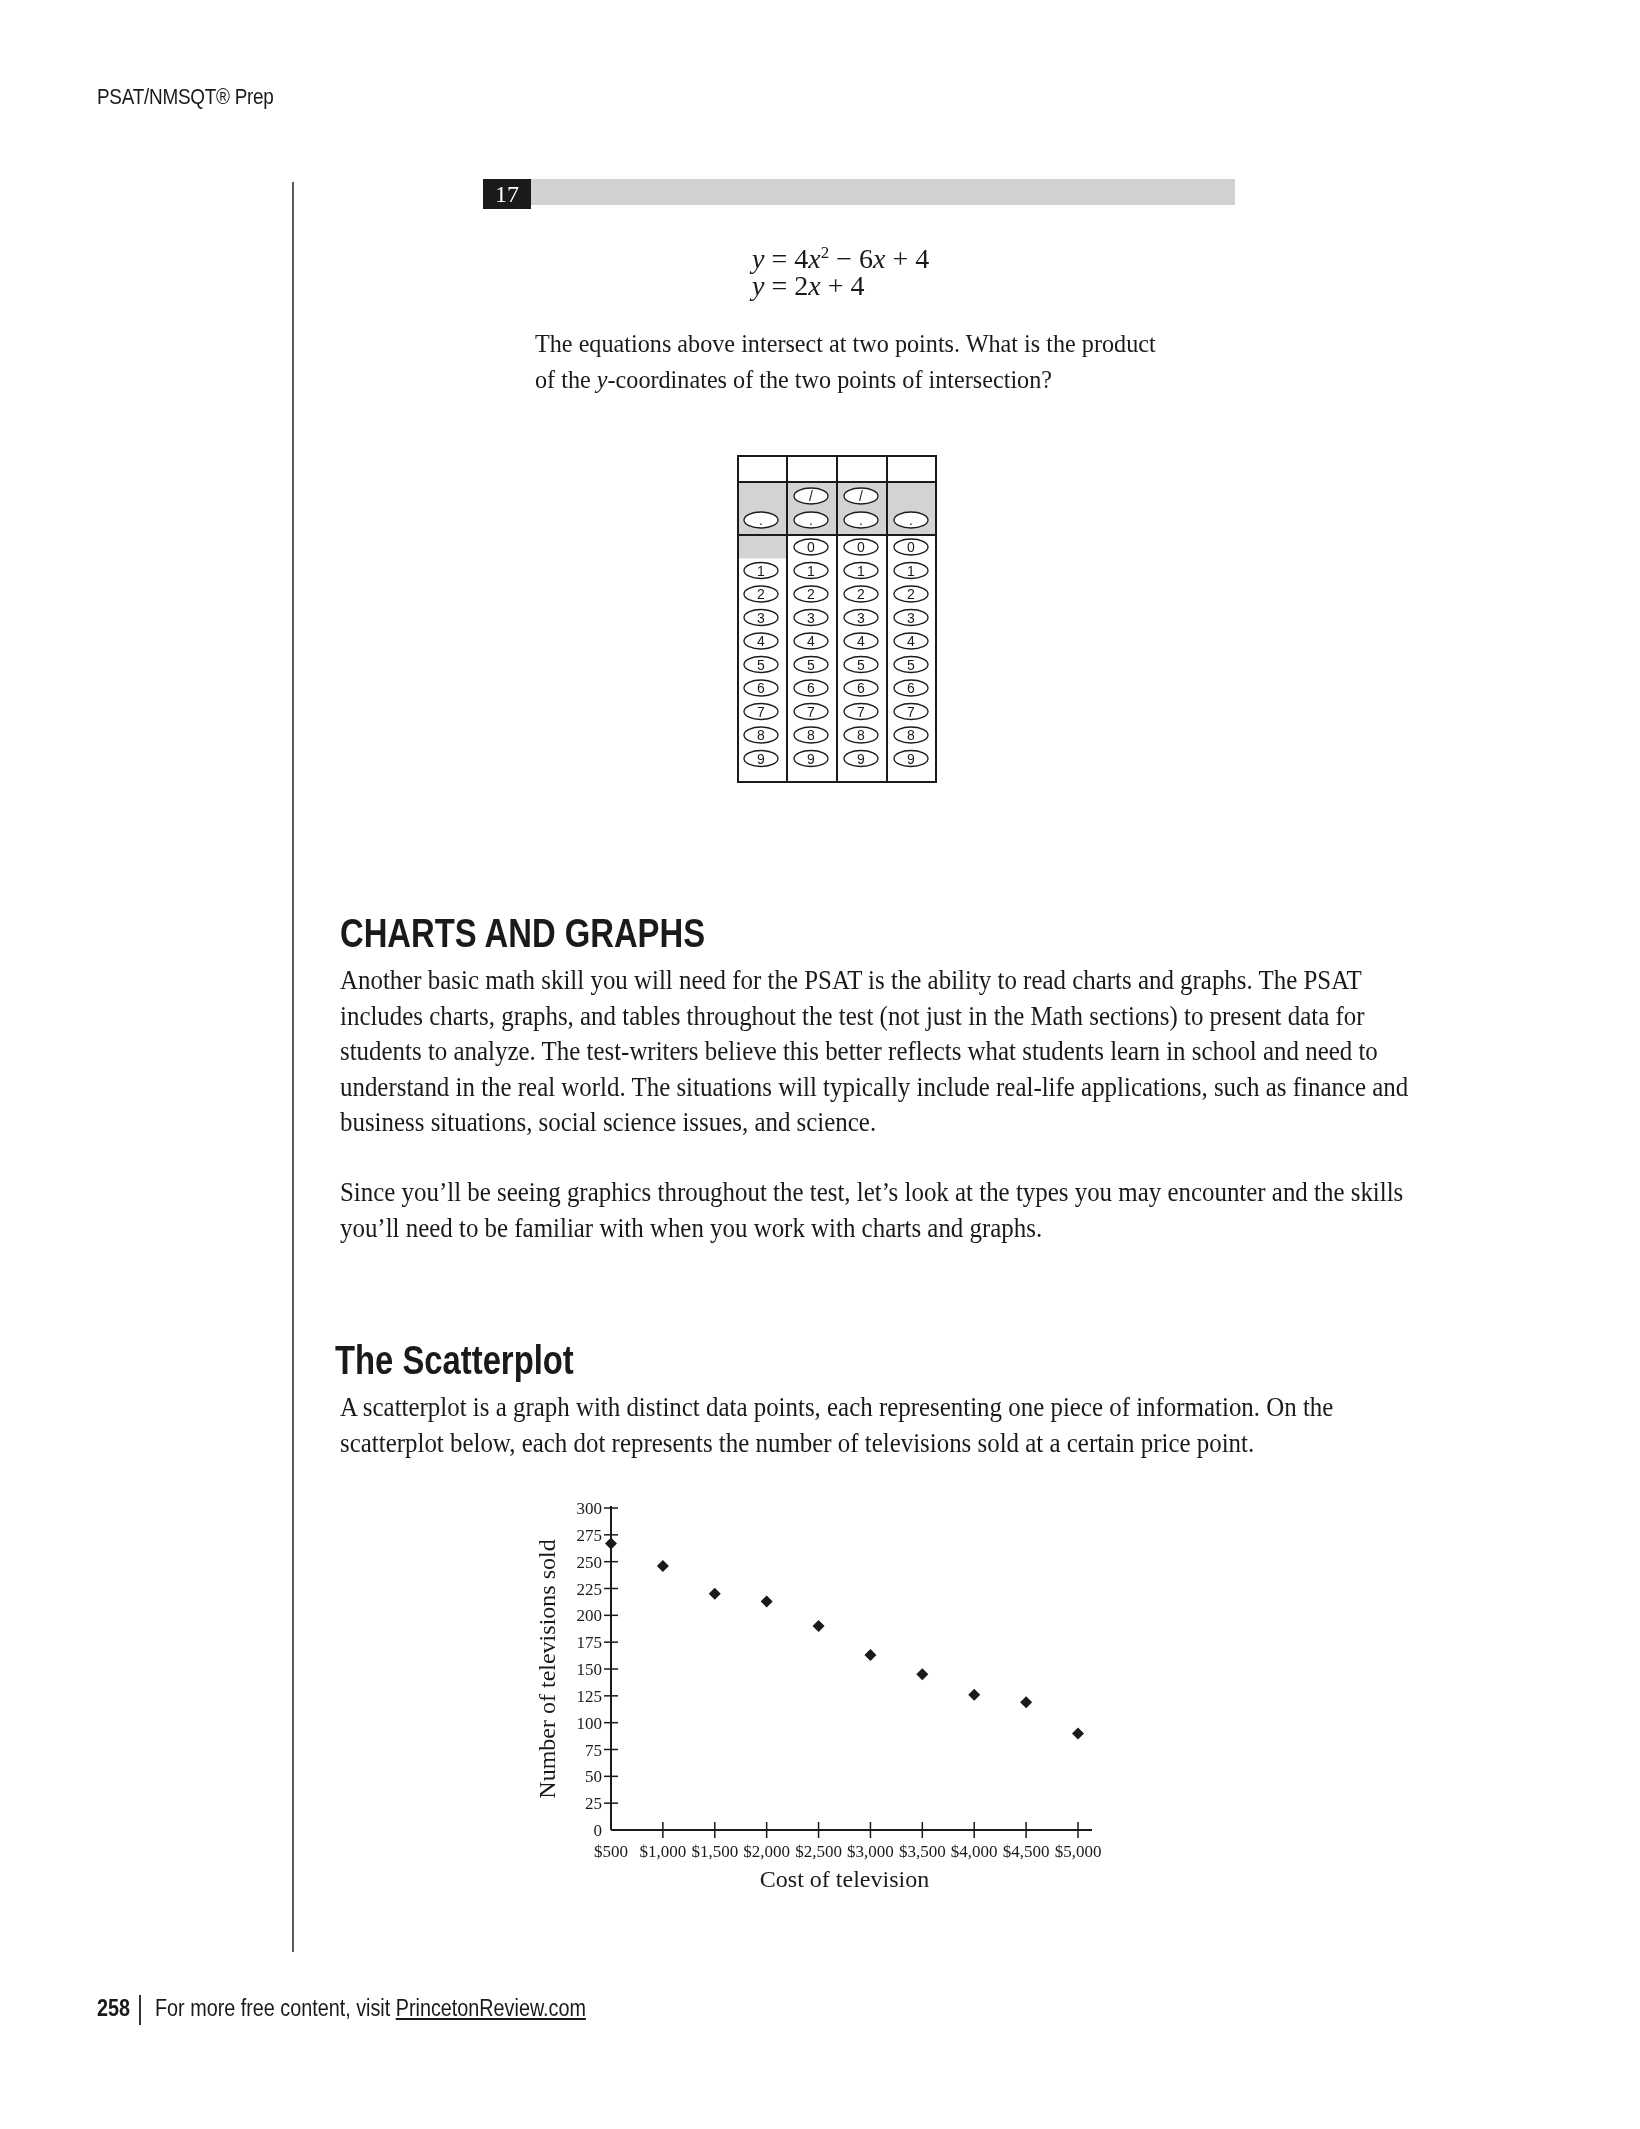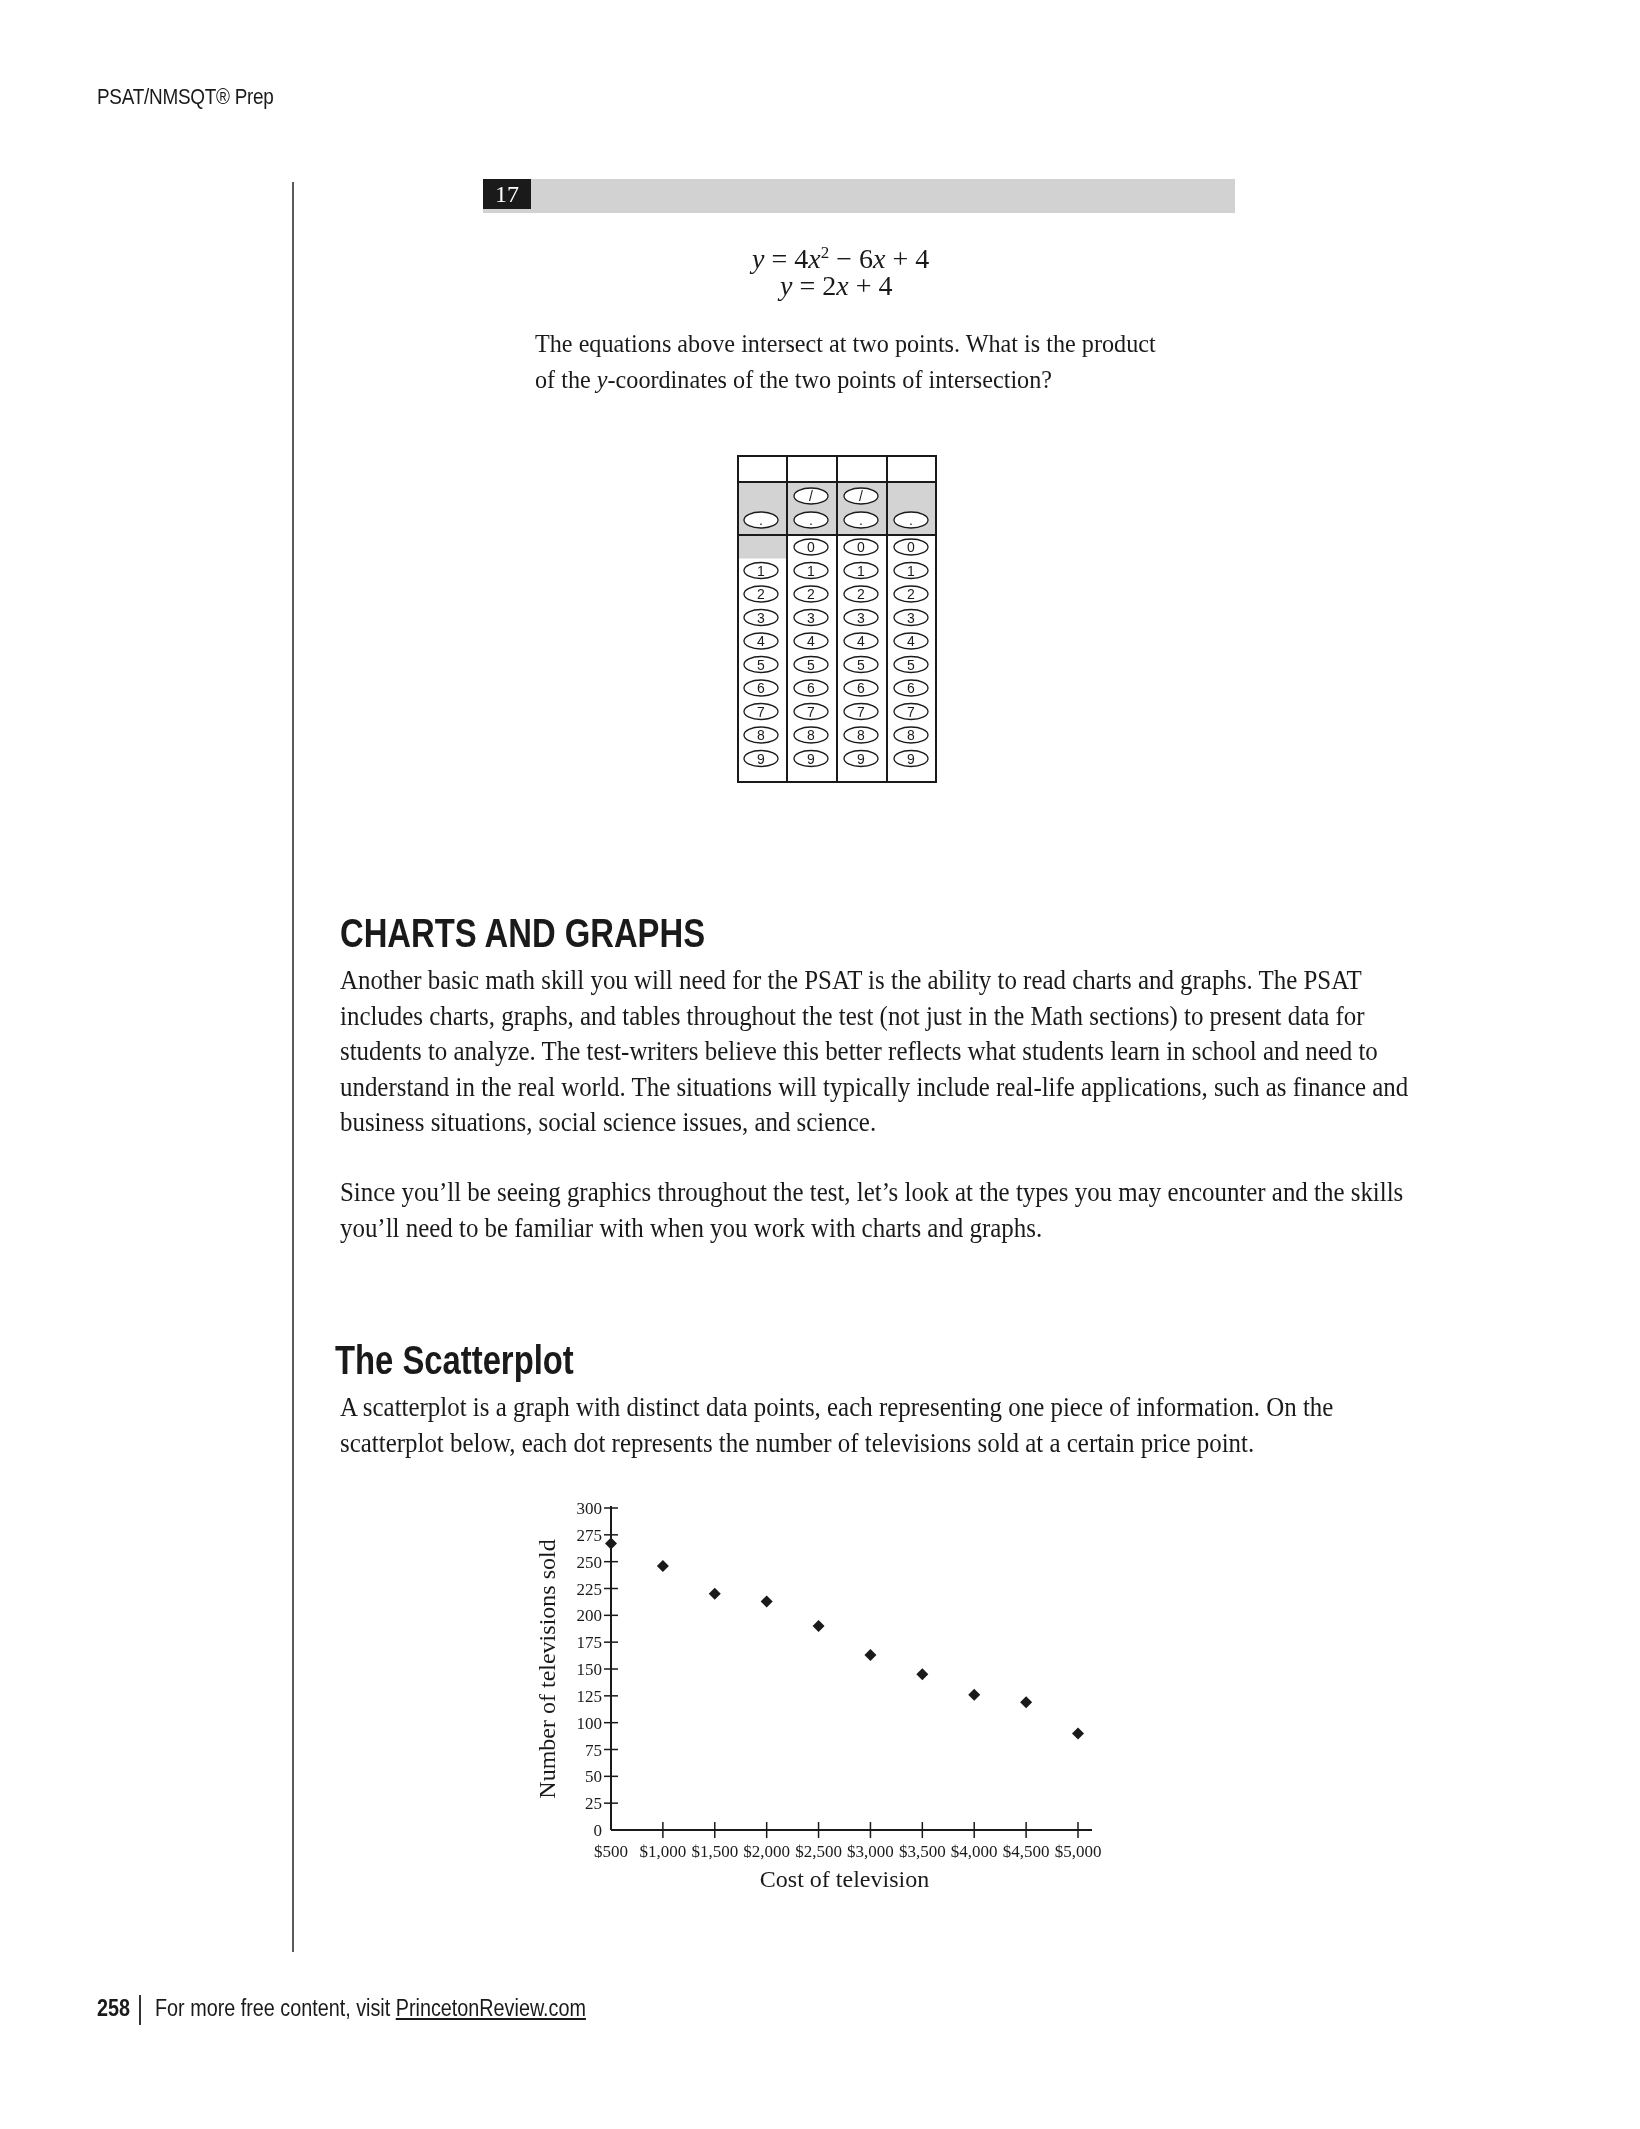--- a/index.html
+++ b/index.html
@@ -2,26 +2,26 @@
 <html><head>
 <meta charset="utf-8">
 <style>
   html, body { margin:0; padding:0; background:#fff; }
   body { width:1640px; height:2129px; position:relative; overflow:hidden; color:#1a1a1a; }
   .serif { font-family: "Liberation Serif", "DejaVu Serif", serif; }
   .sans { font-family: "Liberation Sans", "DejaVu Sans", sans-serif; }
   #running-head { position:absolute; left:97px; top:84px; font-size:22px; letter-spacing:-0.3px; transform:scaleX(0.86); transform-origin:left; }
   #margin-rule { position:absolute; left:292px; top:182px; width:2px; height:1770px; background:#5a5a5a; }
 
-  #q-bar { position:absolute; left:483px; top:179px; width:752px; height:34px; background:#d2d2d2; }
+  #q-bar { position:absolute; left:483px; top:179px; width:752px; height:26px; background:#d2d2d2; }
   #q-num { position:absolute; left:0; top:0; width:48px; height:30px; background:#1a1a1a; color:#fff; font-size:24px; line-height:30px; text-align:center; }
   .eq { position:absolute; left:752px; font-size:28px; font-style:italic; }
   .eq .up { font-style:normal; }
   #eq1 { top:243px; }
-  #eq2 { top:270px;margin-left:28px; }
+  #eq2 { top:270px; }
   #q-text { position:absolute; left:535px; top:326px; width:720px; font-size:26px; line-height:36px; transform:scaleX(0.93); transform-origin:left; }
 
   #grid { position:absolute; left:737px; top:455px; width:200px; height:330px; }
 
   .h1 { position:absolute; left:340px; top:911px; font-size:40px; font-weight:bold; transform:scaleX(0.82); transform-origin:left; }
   .para { position:absolute; left:340px; width:1090px; font-size:26.5px; line-height:35.5px; transform:scaleX(0.94); transform-origin:left; }
   #p1 { top:963px; width:1160px; }
   #p2 { top:1175px; width:1160px; }
   .h2 { position:absolute; left:335px; top:1338px; font-size:40px; font-weight:bold; transform:scaleX(0.82); transform-origin:left; }
   #p3 { top:1390px; width:1160px; }

